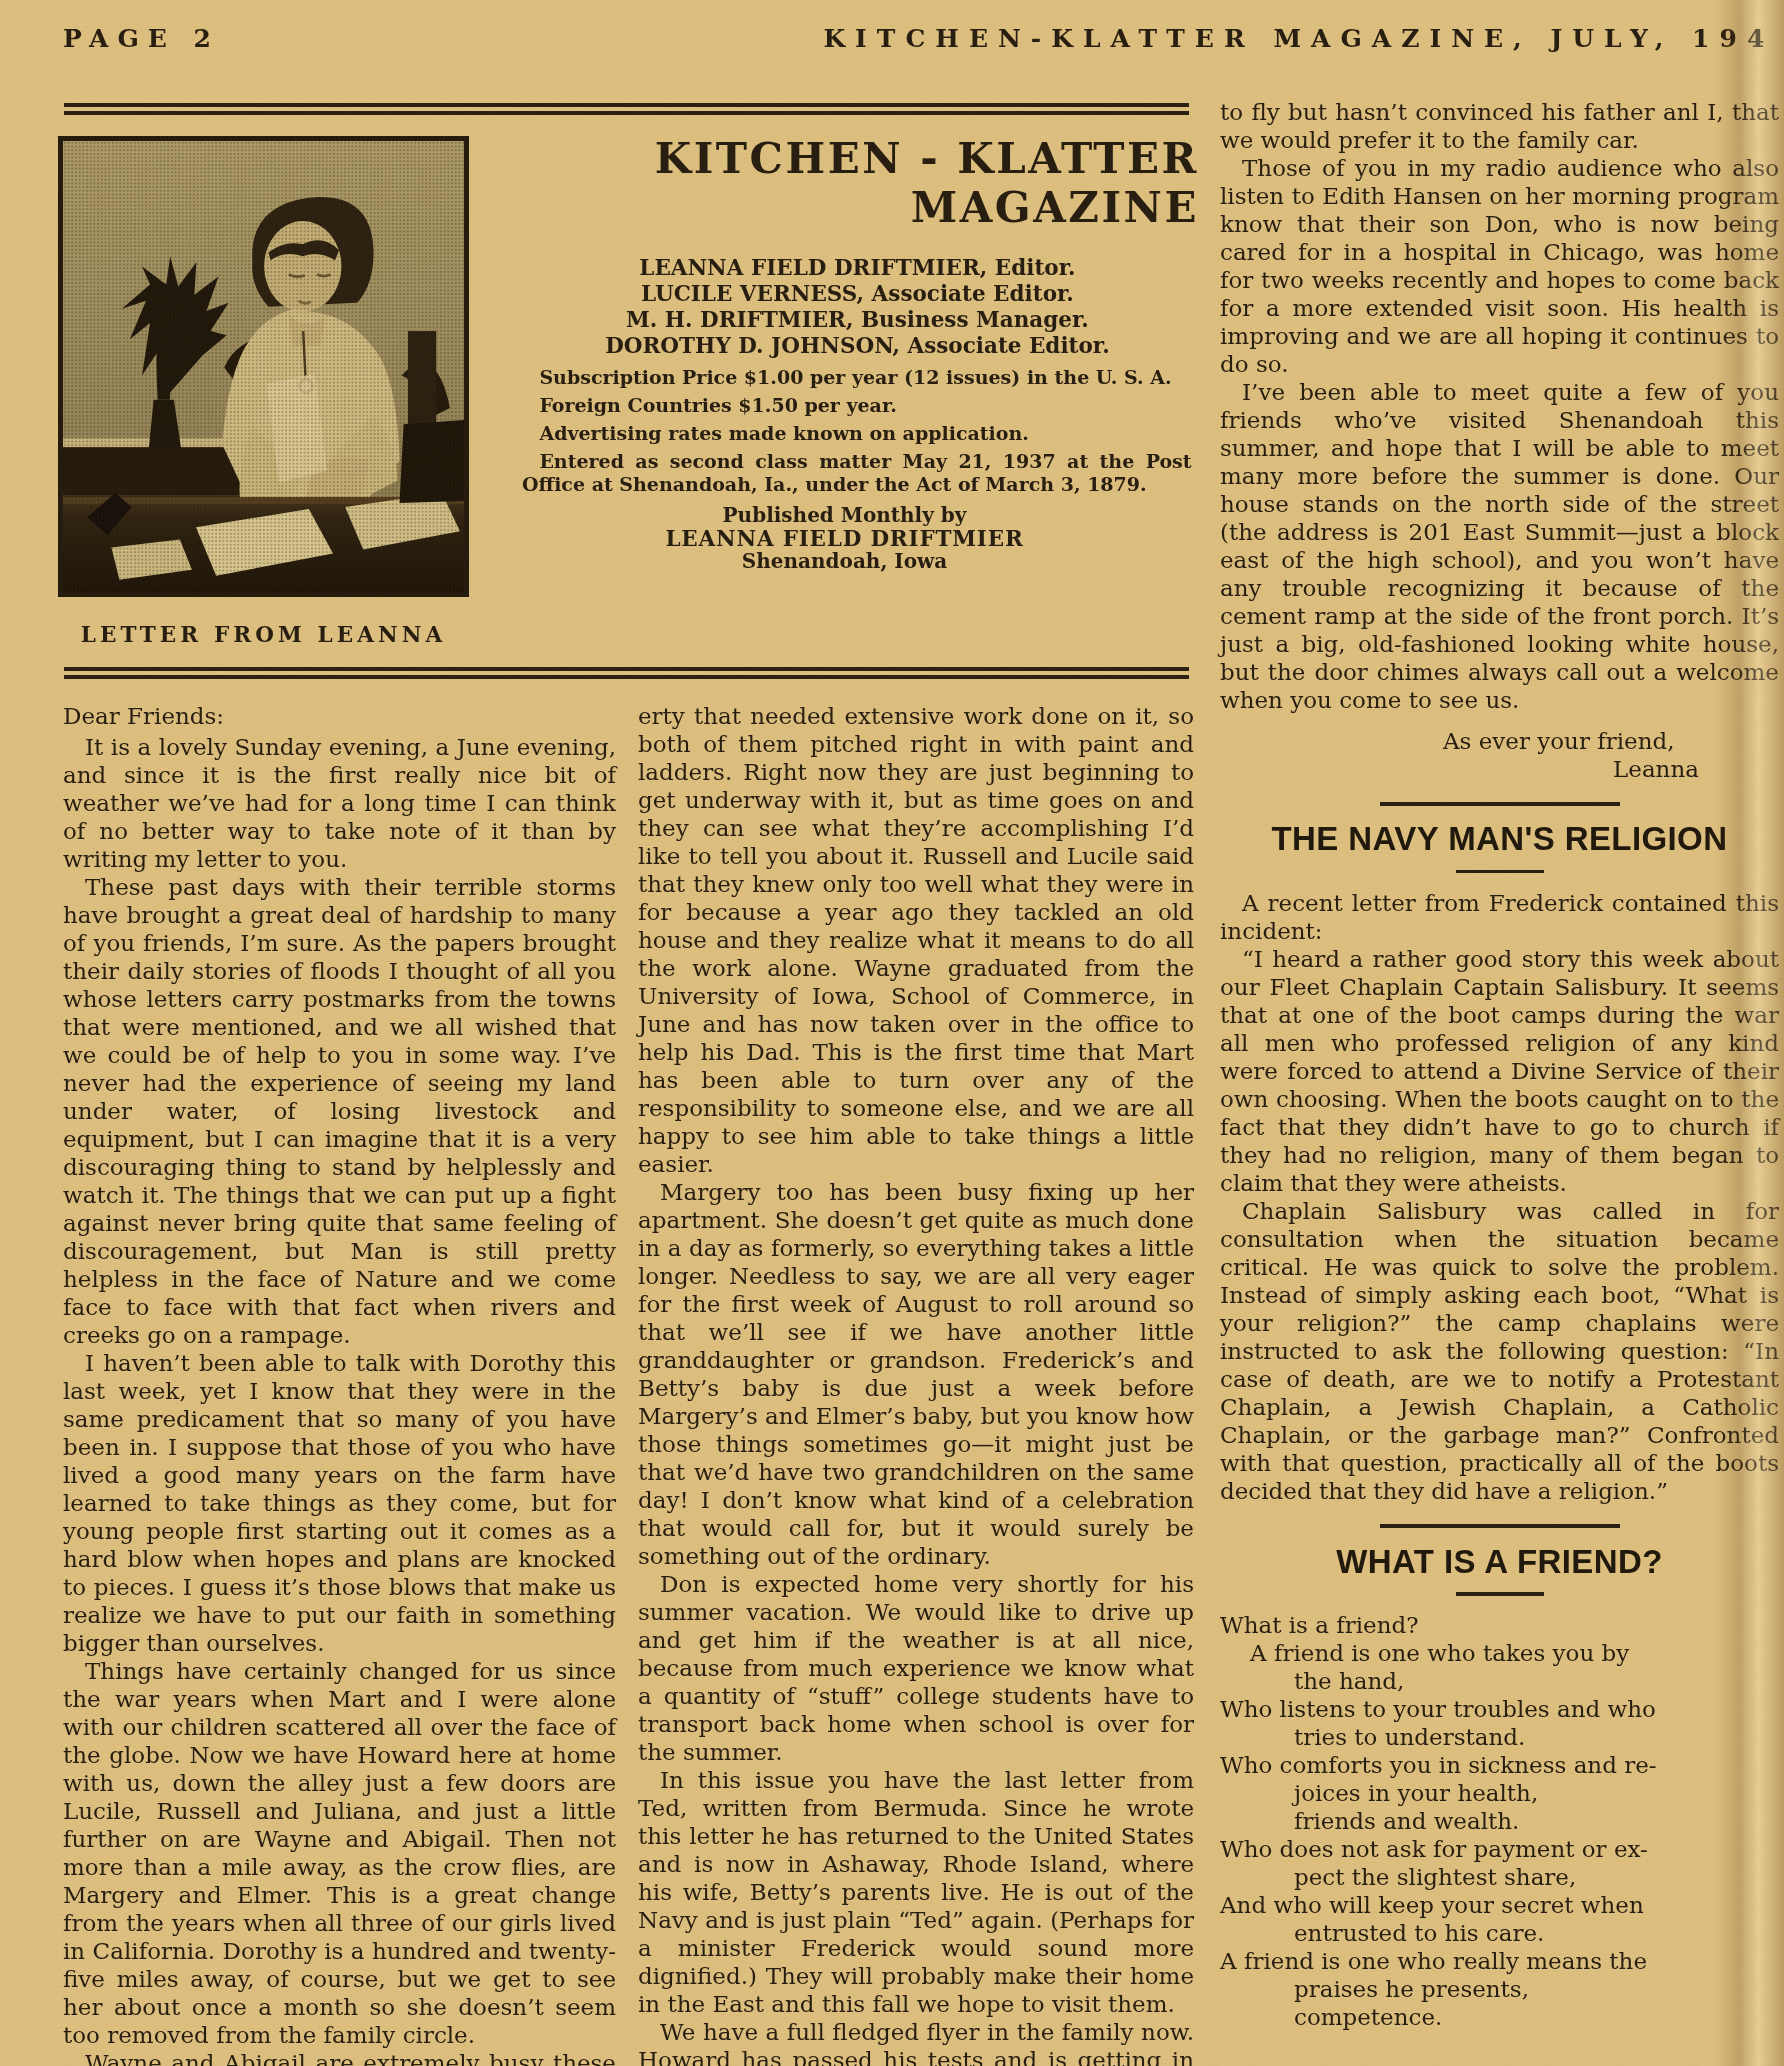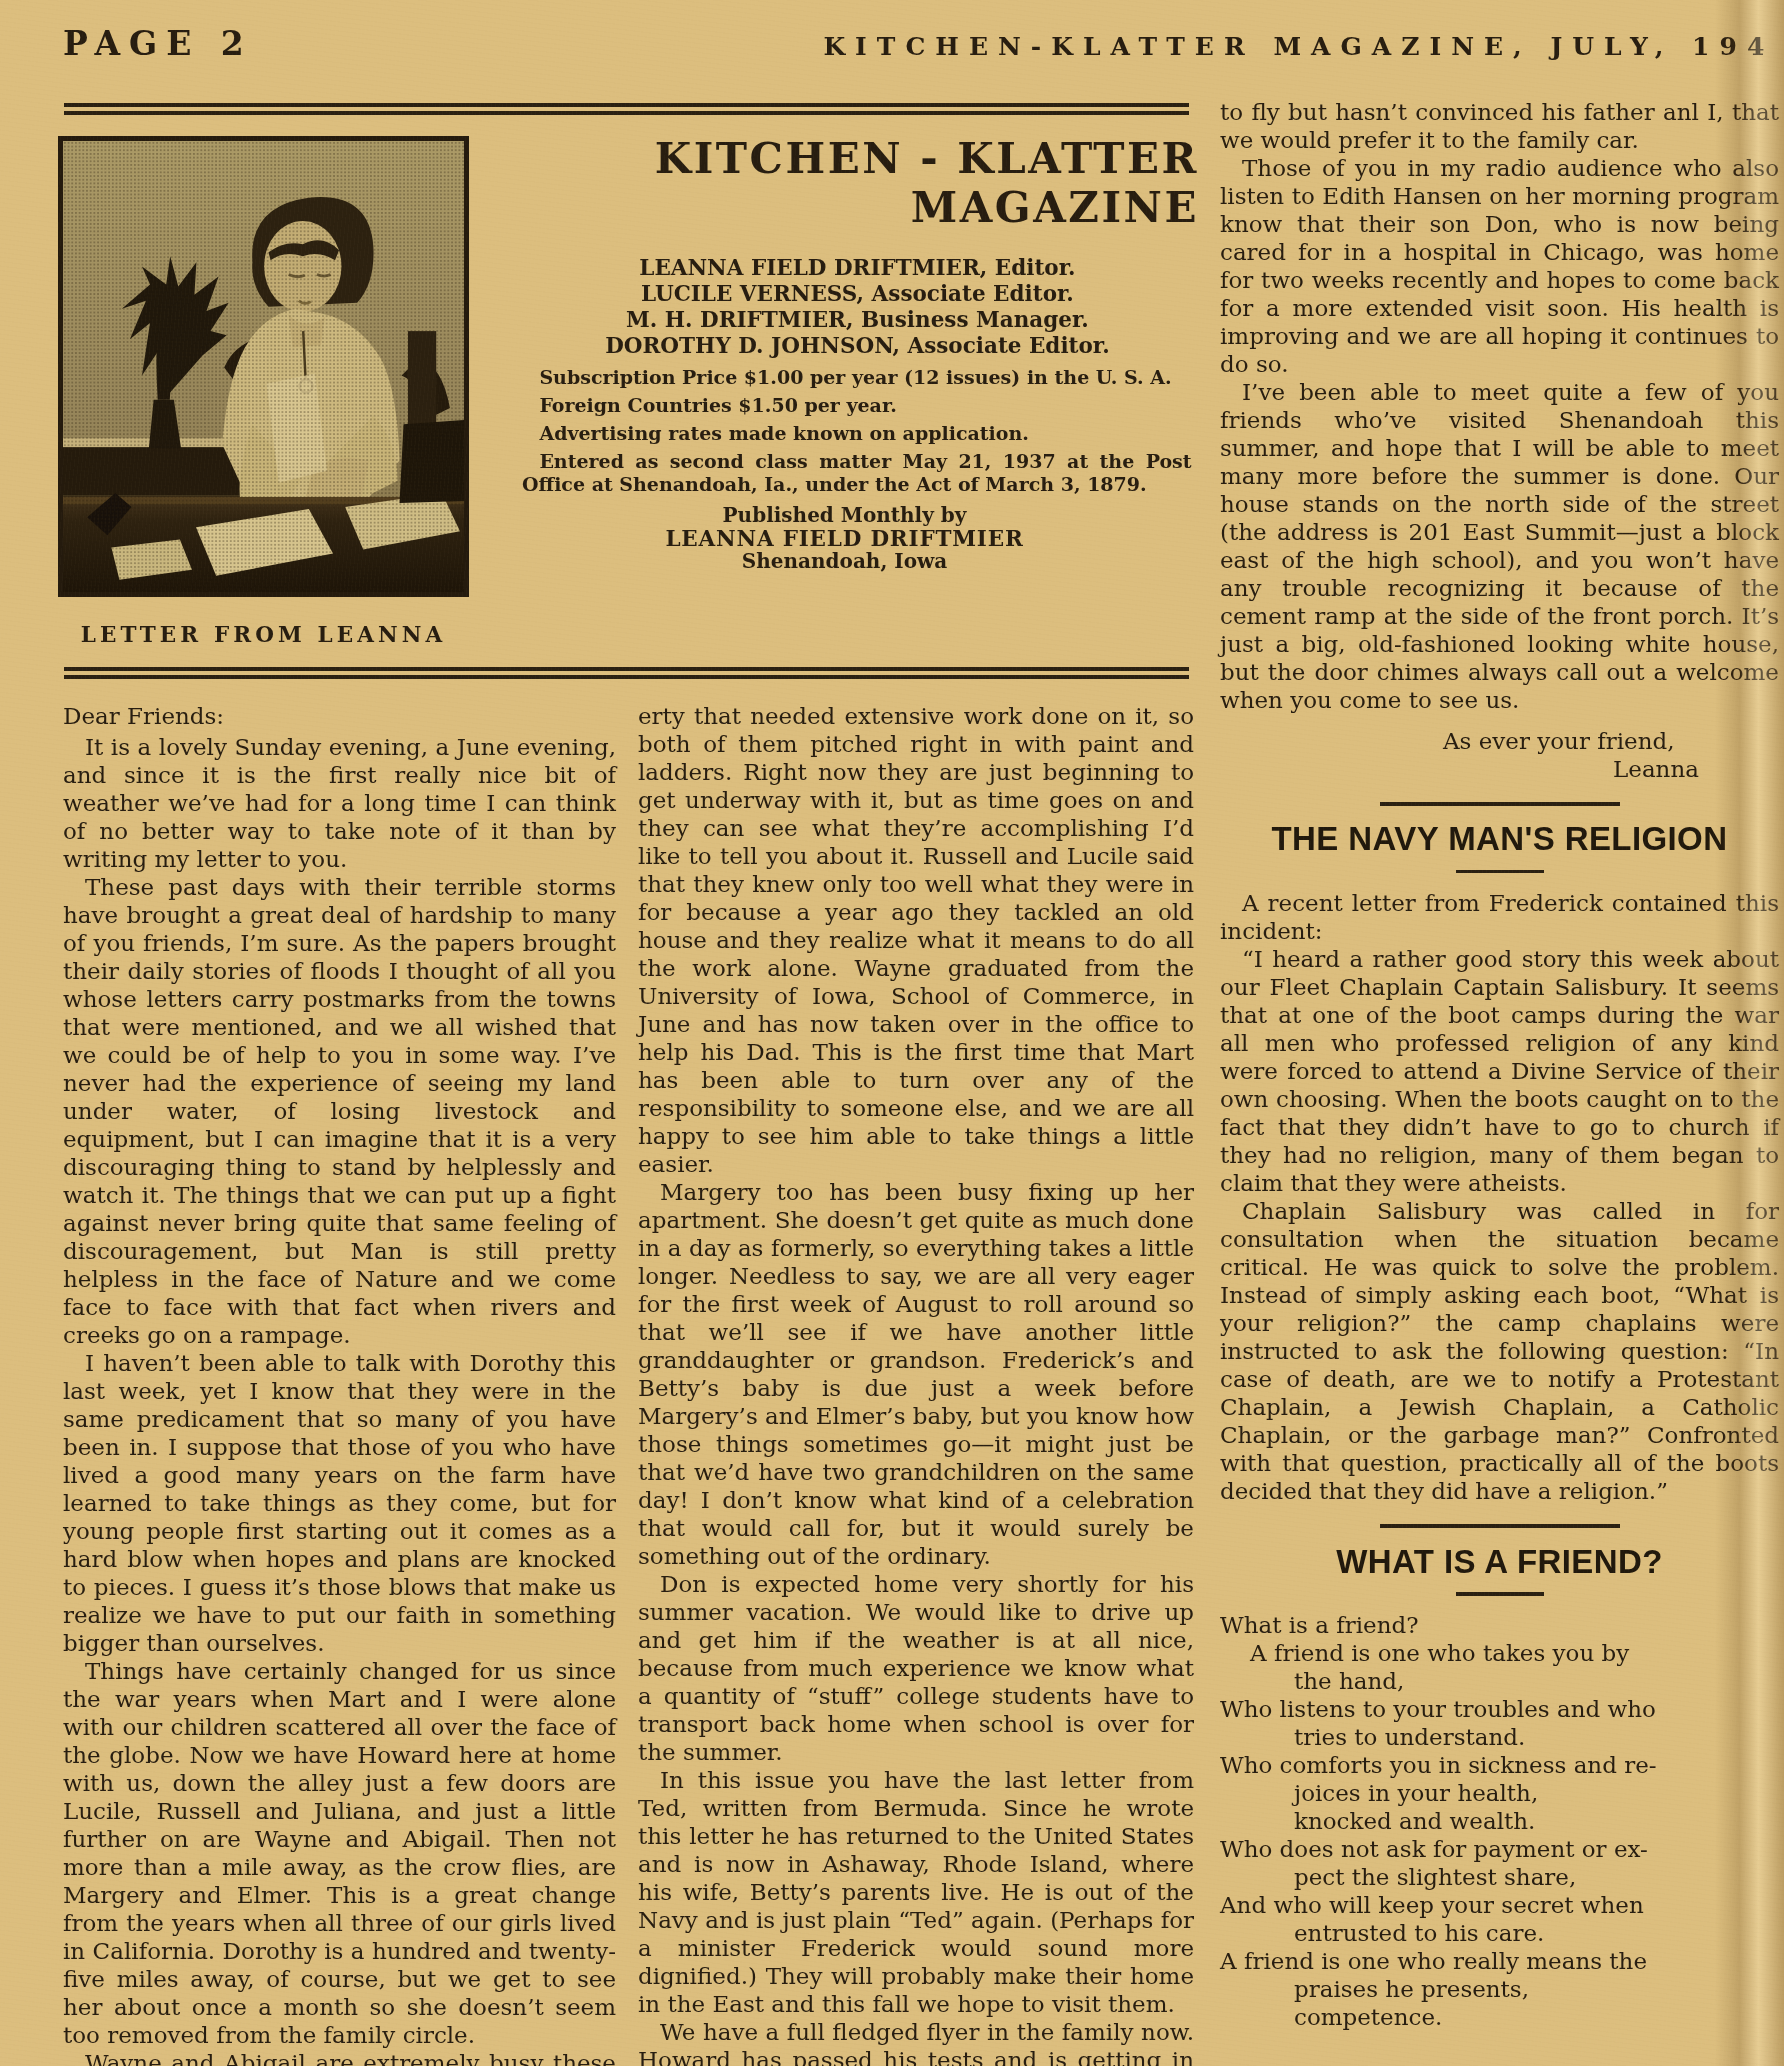--- a/index.html
+++ b/index.html
@@ -19,21 +19,21 @@
     pointer-events:none;
   }
   .grain{
     position:absolute;inset:0;pointer-events:none;opacity:.5;
     background-image:
       repeating-linear-gradient(7deg, rgba(120,90,40,0.03) 0 1.2px, transparent 1.2px 4.5px),
       repeating-linear-gradient(96deg, rgba(255,240,200,0.04) 0 0.8px, transparent 0.8px 3.7px);
   }
   
   .pageheader{position:absolute;top:24px;left:63px;right:10.7px;display:flex;justify-content:space-between;align-items:baseline;}
-  .hdr-left{font-weight:bold;font-size:33px;letter-spacing:9px;white-space:nowrap;}
+  .hdr-left{font-weight:bold;font-size:25px;letter-spacing:9px;white-space:nowrap;}
   .hdr-right{font-weight:bold;font-size:25px;letter-spacing:10px;white-space:nowrap;}
   
   .dbl-rule{position:absolute;left:64px;width:1125px;height:12.4px;
     background:linear-gradient(#2a2012 0 4.1px, transparent 4.1px 7.9px, #2a2012 7.9px 12px);}
   #rule-top{top:103px;}
   #rule-mid{top:667px;}
   
   .photo{position:absolute;left:58px;top:136px;width:411px;height:461px;
     border:5.8px solid #241a0d;box-sizing:border-box;background:#9c8b5c;}
   .photo svg{display:block;width:100%;height:100%;}
@@ -204,21 +204,21 @@
   <div class="rule-short"></div>
 
   <div class="poem">
     <div>What is a friend?</div>
     <div class="ind1">A friend is one who takes you by</div>
     <div class="ind2">the hand,</div>
     <div>Who listens to your troubles and who</div>
     <div class="ind2">tries to understand.</div>
     <div>Who comforts you in sickness and re-</div>
     <div class="ind2">joices in your health,</div>
-    <div class="ind2">knocked and wealth.</div>
+    <div class="ind2">friends and wealth.</div>
     <div>Who does not ask for payment or ex-</div>
     <div class="ind2">pect the slightest share,</div>
     <div>And who will keep your secret when</div>
     <div class="ind2">entrusted to his care.</div>
     <div>A friend is one who really means the</div>
     <div class="ind2">praises he presents,</div>
     <div class="ind2">competence.</div>
 
   </div>
 </div>

